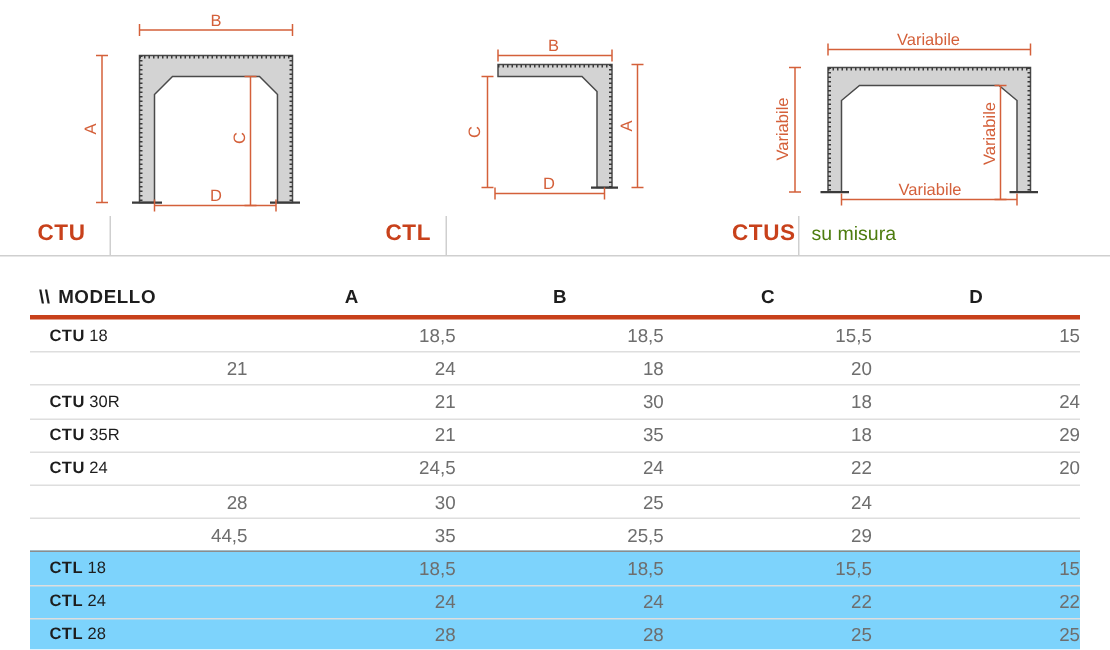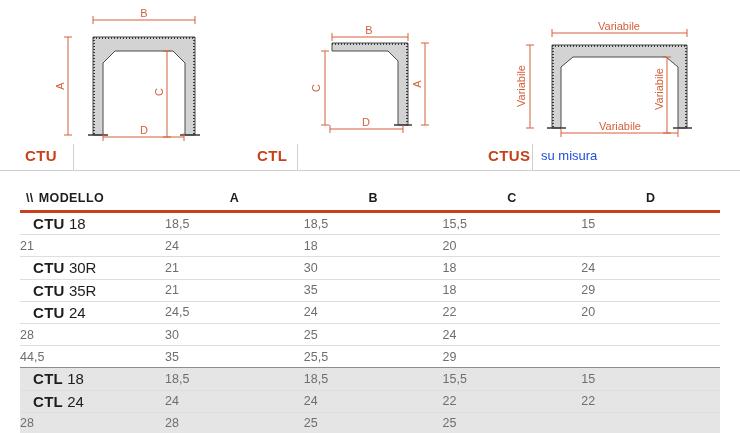--- a/index.html
+++ b/index.html
@@ -14,36 +14,36 @@
 
   .labels-rule{position:absolute;left:0;top:170px;width:740px;height:1px;background:#cfcfcf;}
   .series-label{position:absolute;top:147px;font-weight:bold;font-size:15px;color:#c8411b;letter-spacing:.4px;}
   #label-ctu{left:25px;}
   #label-ctl{left:257px;}
   #label-ctus{left:488px;}
   .label-sep{position:absolute;top:144px;height:26px;width:1px;background:#cfcfcf;}
   #sep-ctu{left:73px;}
   #sep-ctl{left:297px;}
   #sep-ctus{left:532px;}
-  .sublabel{position:absolute;left:541px;top:148px;font-size:13px;color:#1d4ed8;}
+  .sublabel{position:absolute;left:541px;top:148px;font-size:13px;color:#4d7c0f;}
 
   .spec-table{position:absolute;left:20px;top:186px;width:700px;}
   .t-header{display:grid;grid-template-columns:145px repeat(4,1fr);align-items:center;height:24px;}
   .model-h{font-weight:bold;font-size:12.5px;color:#1d1d1d;padding-left:6px;letter-spacing:.4px;display:flex;gap:5px;align-items:center;}
   .h-icon{font-weight:bold;color:#1d1d1d;}
   .col-h{text-align:center;font-weight:bold;font-size:12.5px;color:#1d1d1d;}
   .t-rule{height:3px;background:#c8411b;}
   .t-body{border-bottom:1px solid #9b9b9b;}
   .t-row{display:grid;grid-template-columns:145px repeat(4,1fr);height:21.2px;align-items:center;border-top:1px solid #dedede;}
   .t-row:first-child{border-top:none;}
-  .t-row.shaded{background:#e5e5e5;}
+  .t-row.shaded{background:#7dd3fc;}
   .t-row.group-start{border-top:1px solid #8c8c8c;}
-  .model-cell{padding-left:13px;font-size:15px;color:#1d1d1d;}
+  .model-cell{padding-left:13px;font-size:11px;color:#1d1d1d;}
   .model-cell b{font-weight:bold;letter-spacing:.3px;}
-  .val-cell{text-align:left;font-size:12.5px;color:#6e6e6e;}
+  .val-cell{text-align:right;font-size:12.5px;color:#6e6e6e;}
 
   .dim-line{stroke:#d4603a;stroke-width:1;fill:none;}
   .dim-text{fill:#d4603a;font-family:"Liberation Sans",sans-serif;font-size:11px;}
   .shape{fill:#d3d3d3;stroke:#4a4a4a;stroke-width:1;}
   .knurl{stroke:#3a3a3a;stroke-width:2;stroke-dasharray:1 2;fill:none;}
   .foot{stroke:#3a3a3a;stroke-width:1.5;}
 </style>
 </head>
 <body>
 
@@ -169,20 +169,21 @@
           <div class="val-cell">15</div>
         </div>
         <div class="t-row shaded">
           <div class="model-cell"><b>CTL</b> <span>24</span></div>
           <div class="val-cell">24</div>
           <div class="val-cell">24</div>
           <div class="val-cell">22</div>
           <div class="val-cell">22</div>
         </div>
         <div class="t-row shaded">
+          <div class="model-cell"><b>CTL</b> <span>28</span></div>
           <div class="val-cell">28</div>
           <div class="val-cell">28</div>
           <div class="val-cell">25</div>
           <div class="val-cell">25</div>
         </div>
       </div>
   </div>
 
 </div>
 

